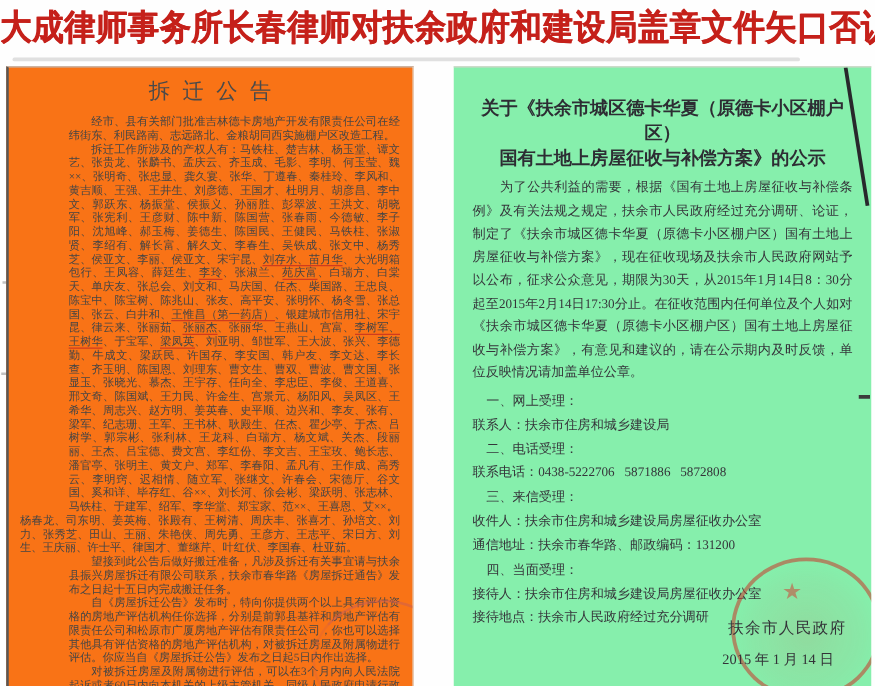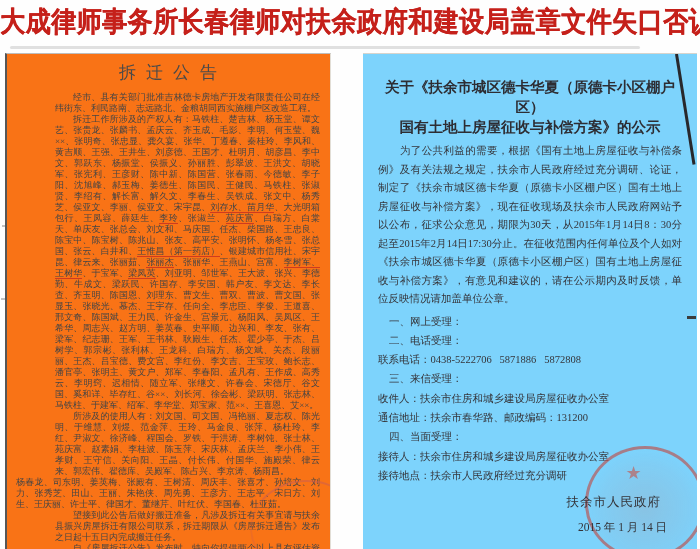--- a/index.html
+++ b/index.html
@@ -14,21 +14,21 @@
     text-shadow:0.6px 0 0 currentColor;}
 
   .scanline{position:absolute;top:46px;left:10px;width:630px;height:3px;
     background:#dadada;border-radius:2px;opacity:.85;}
 
   
   .doc{position:absolute;top:53px;bottom:0;box-sizing:border-box;overflow:hidden;}
   .doc.left{left:5px;width:326px;background:#f97316;color:#474747;
     border-left:2px solid #565656;border-top:1px solid #bdbdbd;border-right:1px solid #e2ded6;
     padding:4px 10px 0 9px;}
-  .doc.right{left:363px;width:334px;background:#7dd3fc;color:#35353a;
+  .doc.right{left:363px;width:334px;background:#86efac;color:#35353a;
     padding:10px 15px 16px 15px;border-top:1px solid #d8d4cc;}
 
   
   .left h2{margin:3px 0 8px;text-align:center;font-size:17px;font-weight:500;
     letter-spacing:10px;padding-left:10px;color:#4a4a4a;}
   .left p{margin:0;font-size:9px;line-height:11px;text-align:justify;
     color:#454545;filter:blur(0.25px);}
   .left p.ind{text-indent:18px;margin-left:39px;}
   .left p.closing{margin-top:3px;text-align:right;}
   .ru{border-bottom:1.5px solid rgba(198,45,32,.8);}
@@ -38,21 +38,21 @@
     border-right-color:rgba(205,95,80,.30);border-bottom-color:rgba(205,95,80,0);
     transform:rotate(-6deg);}
 
   
   .right h1{margin:13px 0 5px;text-align:center;font-size:14.5px;line-height:20px;
     font-weight:bold;color:#2d2d33;}
   .right p.body{margin:0 0 3px;font-size:10.5px;line-height:18.5px;
     text-align:justify;text-indent:22px;color:#35353a;}
   .right .line{font-size:10.5px;line-height:19.3px;color:#35353a;white-space:pre-wrap;}
   .right .line.numbered{padding-left:11px;}
-  .sig-r{position:absolute;right:36px;top:440px;font-size:12.5px;letter-spacing:1px;
+  .sig-r{position:absolute;right:20px;top:440px;font-size:12.5px;letter-spacing:1px;
     color:#333338;z-index:2;}
   .date-r{position:absolute;right:30px;top:466px;font-size:11.5px;color:#333338;z-index:2;}
   .seal{position:absolute;right:-8px;top:392px;width:114px;height:108px;z-index:1;
     border:3px solid rgba(200,55,42,.55);border-radius:50%;
     background:radial-gradient(circle at 50% 55%, rgba(215,90,70,.13), rgba(215,90,70,.04) 55%, rgba(215,90,70,0) 72%);}
   .seal .star{position:absolute;left:33%;top:12%;font-size:18px;color:rgba(205,70,55,.55);}
   .pagefold{position:absolute;right:20px;top:0;width:2.5px;height:112px;background:#28282c;
     transform:rotate(-9deg);transform-origin:top center;}
   .pagefold-dash{position:absolute;right:1px;top:262px;width:9px;height:3px;background:#3c3c3c;}
 
@@ -67,39 +67,39 @@
 
   <div class="headline">大成律师事务所长春律师对扶余政府和建设局盖章文件矢口否认</div>
   <div class="scanline"></div>
   <div class="artifact a1"></div>
   <div class="artifact a2"></div>
 
   <div class="doc left">
     <h2>拆迁公告</h2>
     <p class="ind">经市、县有关部门批准吉林德卡房地产开发有限责任公司在经纬街东、利民路南、志远路北、金粮胡同西实施棚户区改造工程。</p>
     <p class="ind">拆迁工作所涉及的产权人有：马铁柱、楚吉林、杨玉堂、谭文艺、张贵龙、张麟书、孟庆云、齐玉成、毛影、李明、何玉莹、魏××、张明奇、张忠显、龚久宴、张华、丁遵春、秦桂玲、李风和、黄吉顺、王强、王井生、刘彦德、王国才、杜明月、胡彦昌、李中文、郭跃东、杨振堂、侯振义、孙丽胜、彭翠波、王洪文、胡晓军、张宪利、王彦财、陈中新、陈国营、张春雨、今德敏、李子阳、沈旭峰、郝玉梅、姜德生、陈国民、王健民、马铁柱、张淑贤、李绍有、解长富、解久文、李春生、吴铁成、张文中、杨秀芝、侯亚文、李丽、侯亚文、宋宇昆、<span class="ru">刘存水、苗月华</span>、大光明箱包行、王凤容、薛廷生、<span class="ru">李玲</span>、张淑兰、<span class="ru">苑庆富</span>、白瑞方、白棠天、单庆友、张总会、刘文和、马庆国、任杰、柴国路、王忠良、陈宝中、陈宝树、陈兆山、张友、高平安、张明怀、杨冬雪、张总国、张云、白井和、<span class="ru">王惟昌（第一药店）</span>、银建城市信用社、宋宇昆、律云来、张丽茹、<span class="ru">张丽杰</span>、张丽华、王燕山、宫富、<span class="ru">李树军、王树华</span>、于宝军、<span class="ru">梁凤英</span>、刘亚明、邹世军、王大波、张兴、李德勤、牛成文、梁跃民、许国存、李安国、韩户友、李文达、李长查、齐玉明、陈国恩、刘理东、曹文生、曹双、曹波、曹文国、张显玉、张晓光、慕杰、王宇存、任向全、李忠臣、李俊、王道喜、邢文奇、陈国斌、王力民、许金生、宫景元、杨阳风、吴凤区、王希华、周志兴、赵方明、姜英春、史平顺、边兴和、李友、张有、梁军、纪志珊、王军、王书林、耿殿生、任杰、瞿少亭、于杰、吕树学、郭宗彬、张利林、王龙科、白瑞方、杨文斌、关杰、段丽丽、王杰、吕宝德、费文宫、李红份、李文吉、王宝玫、鲍长志、潘官亭、张明主、黄文户、郑军、李春阳、孟凡有、王作成、高秀云、李明窍、迟相情、随立军、张继文、许春会、宋德厅、谷文国、奚和详、毕存红、谷××、刘长河、徐会彬、梁跃明、张志林、马铁柱、于建军、绍军、李华堂、郑宝家、范××、王喜恩、艾××。</p>
-    <p class="ind">所涉及的使用人有：刘文国、司文国、冯艳丽、夏志权、陈光明、于维慧、刘煜、范金萍、王玲、马金良、张萍、杨杜玲、李红、尹淑文、徐济峰、程国会、罗铁、于洪涛、李树饨、张士林、苑庆富、赵素娟、李桂波、陈玉萍、宋庆林、孟庆兰、李小伟、王孝财、王守信、关向阳、王晶、付长伟、付国华、施殿荣、律云来、郭宏伟、翟德库、吴殿军、陈占兴、李京涛、杨雨昌。</p>
     <p>杨春龙、司东明、姜英梅、张殿有、王树清、周庆丰、张喜才、孙培文、刘力、张秀芝、田山、王丽、朱艳侠、周先勇、王彦方、王志平、宋日方、刘生、王庆丽、许士平、律国才、董继芹、叶红伏、李国春、杜亚茹。</p>
-    <p class="ind">望接到此公告后做好搬迁准备，凡涉及拆迁有关事宜请与扶余县振兴房屋拆迁有限公司联系，拆迁期限从《房屋拆迁通告》发布之日起十五日内完成搬迁任务。</p>
+    <p class="ind">望接到此公告后做好搬迁准备，凡涉及拆迁有关事宜请与扶余县振兴房屋拆迁有限公司联系，扶余市春华路《房屋拆迁通告》发布之日起十五日内完成搬迁任务。</p>
     <p class="ind">自《房屋拆迁公告》发布时，特向你提供两个以上具有评估资格的房地产评估机构任你选择，分别是前郭县基祥和房地产评估有限责任公司和松原市广厦房地产评估有限责任公司，你也可以选择其他具有评估资格的房地产评估机构，对被拆迁房屋及附属物进行评估。你应当自《房屋拆迁公告》发布之日起5日内作出选择。</p>
     <p class="ind">对被拆迁房屋及附属物进行评估，可以在3个月内向人民法院起诉或者60日内向本机关的上级主管机关、同级人民政府申请行政复议。</p>
     <p class="ind closing">特此公告</p>
 
     <div class="seal-arc"></div>
   </div>
 
   <div class="doc right">
     <div class="pagefold"></div>
     <div class="pagefold-dash"></div>
     <h1>
       <span>关于《扶余市城区德卡华夏（原德卡小区棚户区）</span><br>
       <span>国有土地上房屋征收与补偿方案》的公示</span>
     </h1>
     <p class="body">为了公共利益的需要，根据《国有土地上房屋征收与补偿条例》及有关法规之规定，扶余市人民政府经过充分调研、论证，制定了《扶余市城区德卡华夏（原德卡小区棚户区）国有土地上房屋征收与补偿方案》，现在征收现场及扶余市人民政府网站予以公布，征求公众意见，期限为30天，从2015年1月14日8：30分起至2015年2月14日17:30分止。在征收范围内任何单位及个人如对《扶余市城区德卡华夏（原德卡小区棚户区）国有土地上房屋征收与补偿方案》，有意见和建议的，请在公示期内及时反馈，单位反映情况请加盖单位公章。</p>
     <div class="line numbered">一、网上受理：</div>
+    <div class="line">联系人：扶余市住房和城乡建设局</div>
     <div class="line numbered">二、电话受理：</div>
     <div class="line">联系电话：0438-5222706   5871886   5872808</div>
     <div class="line numbered">三、来信受理：</div>
     <div class="line">收件人：扶余市住房和城乡建设局房屋征收办公室</div>
     <div class="line">通信地址：扶余市春华路、邮政编码：131200</div>
     <div class="line numbered">四、当面受理：</div>
     <div class="line">接待人：扶余市住房和城乡建设局房屋征收办公室</div>
     <div class="line">接待地点：扶余市人民政府经过充分调研</div>
 
     <div class="seal">

